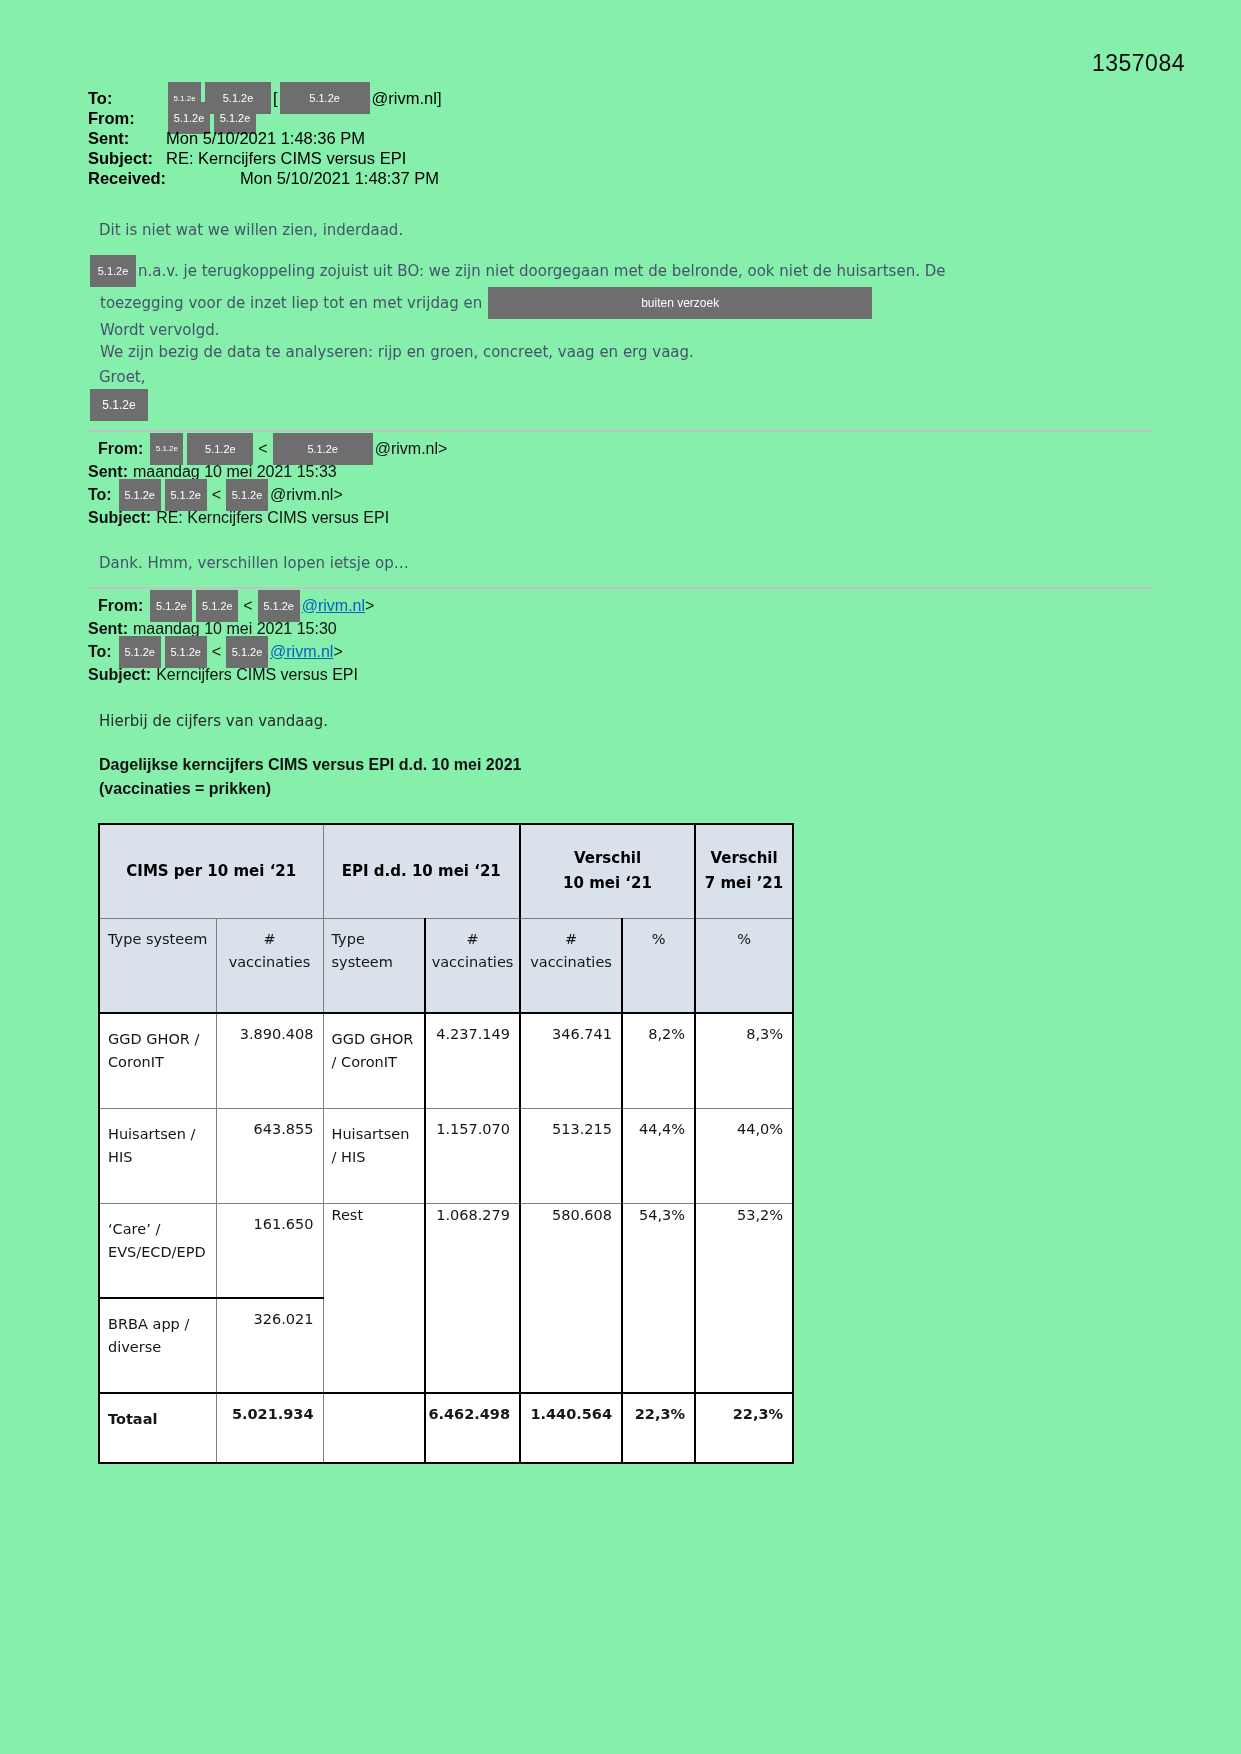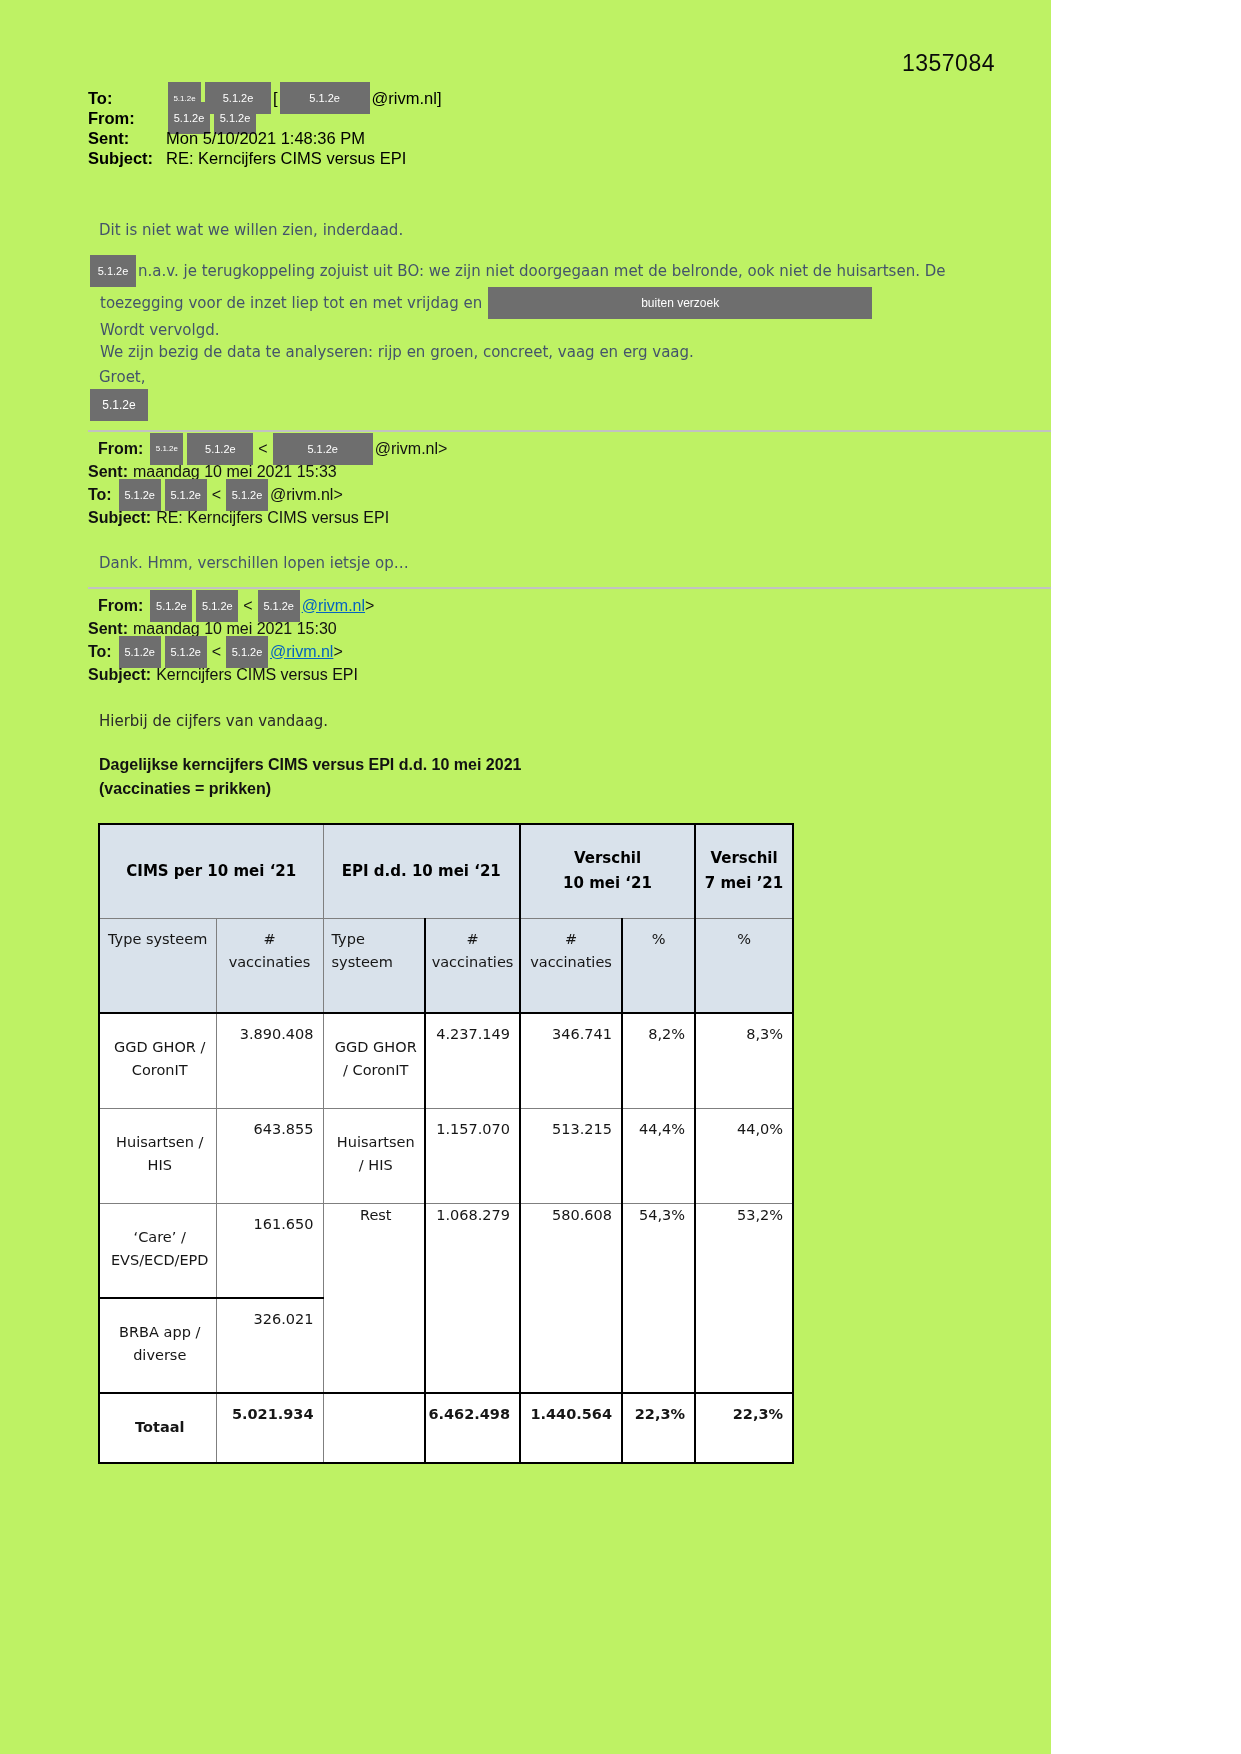--- a/index.html
+++ b/index.html
@@ -1,16 +1,16 @@
 <!DOCTYPE html>
 <html><head>
 <meta charset="utf-8">
 <style>
   html,body{margin:0;padding:0;background:#fff;}
-  .page{position:relative;width:1051px;height:1754px;background:#bef264;overflow:hidden;
+  .page{position:relative;width:1241px;height:1754px;background:#86efac;overflow:hidden;
         font-family:"Liberation Sans",sans-serif;color:#000;}
   .abs{position:absolute;}
 
   
   .docnum{top:50px;right:56px;font-size:23px;color:#0a0a0a;letter-spacing:.5px;}
 
   
   .hdr1{top:88px;left:88px;width:900px;}
   .h1row{display:flex;align-items:center;height:20px;font-size:16.5px;}
   .h1label{font-weight:bold;width:78px;flex:0 0 78px;}
@@ -62,21 +62,21 @@
   table.kern th,table.kern td{border:1px solid #7f7f7f;box-sizing:border-box;overflow:hidden;}
   tr.ghead th{background:#d9e2eb;font-size:15px;font-weight:bold;text-align:center;vertical-align:middle;
               white-space:pre-line;line-height:25px;color:#000;}
   tr.ghead{height:94px;}
   tr.shead th{background:#d9e2eb;font-size:14.5px;font-weight:normal;vertical-align:top;
               white-space:pre-line;line-height:23px;padding-top:9px;border-bottom:2px solid #000;margin-top:24px;}
   tr.shead{height:95px;}
   .hl{text-align:left;padding-left:8px;}
   .hc{text-align:center;}
   table.kern td{font-size:14.5px;vertical-align:top;white-space:pre-line;line-height:23px;background:#fff;}
-  td.t{text-align:center;padding:22px 4px 0 8px;}
+  td.t{text-align:left;padding:14px 4px 0 8px;}
   td.n{text-align:right;padding:9px 9px 0 2px;}
   td.mid{vertical-align:middle;padding-top:0;}
   td.mid.n{padding-top:0;}
   .bl-b{border-left:2px solid #000 !important;}
   .care-b{border-bottom:2px solid #000 !important;}
   tr.r95{height:95px;}
   tr.total{height:70px;}
   tr.total td{border-top:2px solid #000;font-weight:bold;}
 </style>
 </head>
@@ -104,20 +104,24 @@
           <span class="redact rz-h19">5.1.2e</span>
       </span>
     </div>
     <div class="h1row">
       <span class="h1label">Sent:</span>
       <span class="h1val">Mon 5/10/2021 1:48:36 PM</span>
     </div>
     <div class="h1row">
       <span class="h1label">Subject:</span>
       <span class="h1val">RE: Kerncijfers CIMS versus EPI</span>
+    </div>
+    <div class="h1row">
+      <span class="h1label">Received:</span>
+      <span class="h1val recv-indent">Mon 5/10/2021 1:48:37 PM</span>
     </div>
   </div>
 
   <div class="abs body-txt b1p1">Dit is niet wat we willen zien, inderdaad.</div>
 
   <div class="abs body-txt b1p2">
     <div><span class="redact">5.1.2e</span><span>n.a.v. je terugkoppeling zojuist uit BO: we zijn niet doorgegaan met de belronde, ook niet de huisartsen. De</span></div>
     <div class="cont"><span>toezegging voor de inzet liep tot en met vrijdag en</span><span class="redact rz-wide">buiten verzoek</span></div>
     <div class="cont">Wordt vervolgd.</div>
     <div class="cont">We zijn bezig de data te analyseren: rijp en groen, concreet, vaag en erg vaag.</div>

